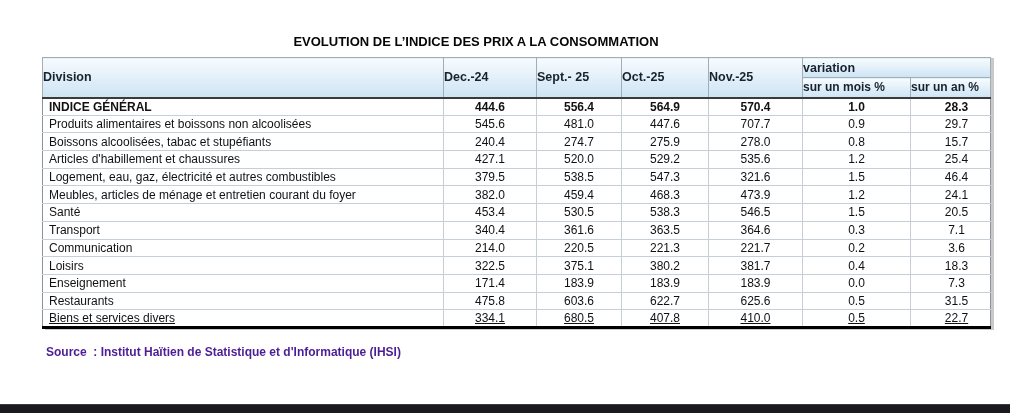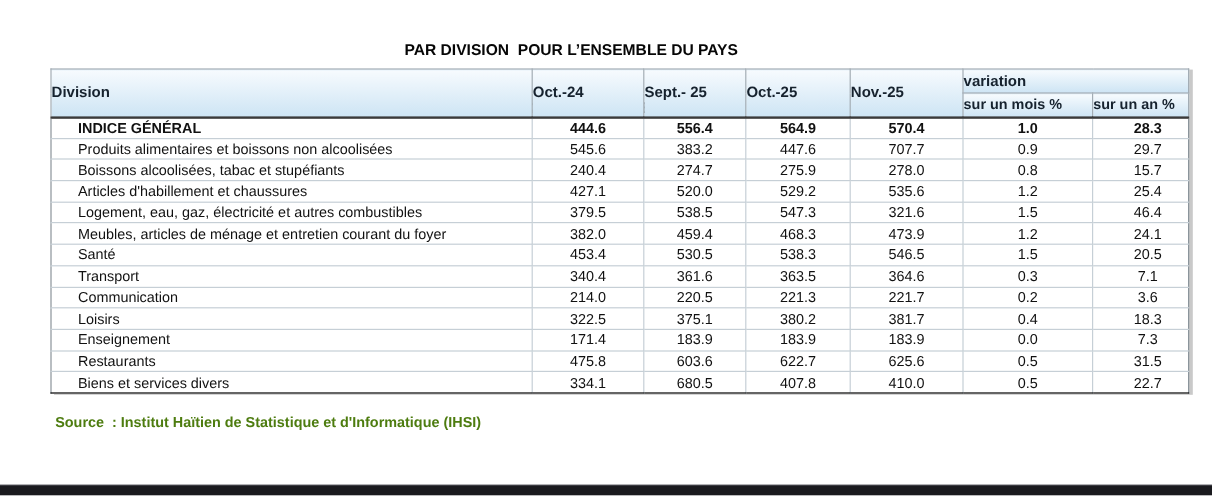--- a/index.html
+++ b/index.html
@@ -29,60 +29,61 @@
   thead tr.top-row th { height: 20px; }
   thead tr.sub-row th { height: 20px; font-size: 12px; }
   thead { border-bottom: 2px solid #3a3a3a; }
 
   tbody td {
     border: 1px solid #c6cfd6;
     height: 17.7px; padding: 0 4px;
     background: #ffffff; font-size: 12px;
     overflow: hidden; white-space: nowrap;
   }
-  tbody td.division { text-align: left; padding-left: 22px; }
+  tbody td.division { text-align: left; padding-left: 6px; }
   tbody td.num { text-align: center; }
   tbody tr.bold td { font-weight: bold; }
   tbody td:first-child { border-left: 1px solid #8b949b; }
   tbody td:last-child { border-right: 1px solid #8b949b; padding-left: 16px; }
-  tbody tr:last-child td { border-bottom: 1px solid #000000; }
+  tbody tr:last-child td { border-bottom: 3px solid #000000; text-decoration: underline; }
 
   .source-line {
     position: absolute; left: 46px; top: 345px;
-    font-weight: bold; font-size: 12px; color: #4d7c0f;
+    font-weight: bold; font-size: 12px; color: #4c1d95;
     white-space: pre;
   }
 
   .bottom-bar {
     position: absolute; left: 0; bottom: 0; width: 1010px; height: 9px;
     background: #1a1a1e; border-top: 1px solid #3a3a40;
   }
 </style>
 </head>
 <body>
 
 <div class="title-block">
+  <div>EVOLUTION DE L’INDICE DES PRIX A LA CONSOMMATION</div>
   <div>PAR DIVISION  POUR L’ENSEMBLE DU PAYS</div>
   <div>SEPTEMBRE 2025 A NOVEMBRE 2025</div>
 </div>
 
 <table class="ipc">
   <colgroup>
     <col style="width:401px">
     <col style="width:93px">
     <col style="width:85px">
     <col style="width:87px">
     <col style="width:94px">
     <col style="width:108px">
     <col style="width:80px">
   </colgroup>
   <thead>
     <tr class="top-row">
       <th rowspan="2">Division</th>
-      <th rowspan="2">Oct.-24</th>
+      <th rowspan="2">Dec.-24</th>
       <th rowspan="2">Sept.- 25</th>
       <th rowspan="2">Oct.-25</th>
       <th rowspan="2">Nov.-25</th>
       <th colspan="2">variation</th>
     </tr>
     <tr class="sub-row">
       <th>sur un mois %</th>
       <th>sur un an %</th>
     </tr>
   </thead>
@@ -92,21 +93,21 @@
         <td class="num">444.6</td>
         <td class="num">556.4</td>
         <td class="num">564.9</td>
         <td class="num">570.4</td>
         <td class="num">1.0</td>
         <td class="num">28.3</td>
       </tr>
       <tr>
         <td class="division">Produits alimentaires et boissons non alcoolisées</td>
         <td class="num">545.6</td>
-        <td class="num">383.2</td>
+        <td class="num">481.0</td>
         <td class="num">447.6</td>
         <td class="num">707.7</td>
         <td class="num">0.9</td>
         <td class="num">29.7</td>
       </tr>
       <tr>
         <td class="division">Boissons alcoolisées, tabac et stupéfiants</td>
         <td class="num">240.4</td>
         <td class="num">274.7</td>
         <td class="num">275.9</td>

